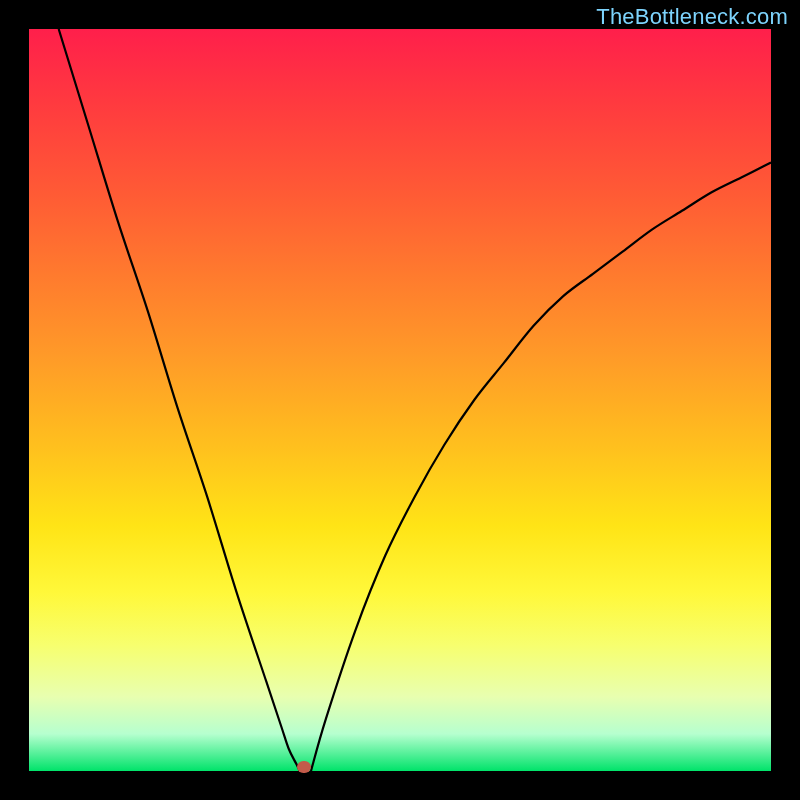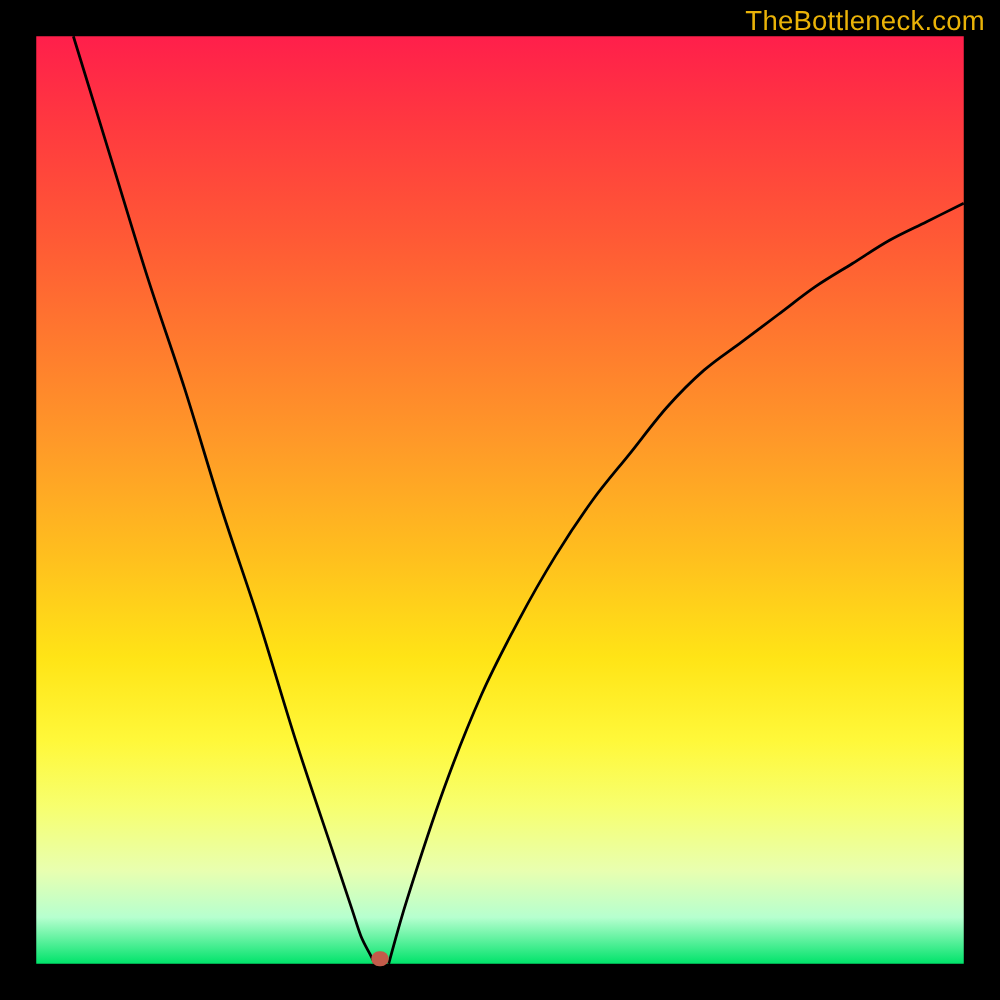--- a/index.html
+++ b/index.html
@@ -9,21 +9,21 @@
     width: 800px;
     height: 800px;
     background: #000;
   }
   .watermark {
     position: absolute;
     top: 4px;
     right: 12px;
     font-family: Arial, Helvetica, sans-serif;
     font-size: 22px;
-    color: #eab308;
+    color: #7dd3fc;
     font-weight: 500;
     letter-spacing: 0.2px;
     z-index: 10;
   }
   .plot-area {
     position: absolute;
     left: 29px;
     top: 29px;
     width: 742px;
     height: 742px;

